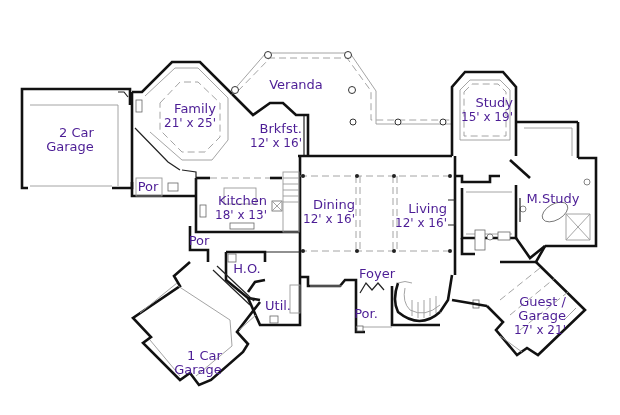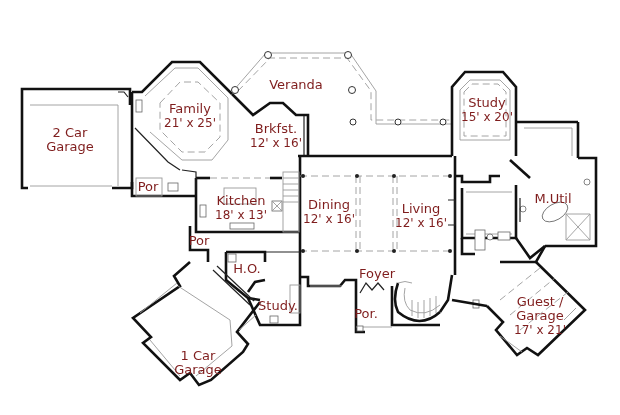--- a/index.html
+++ b/index.html
@@ -8,22 +8,22 @@
     .wall { fill: none; stroke: #111111; stroke-width: 2.6; stroke-linejoin: miter; }
     .wall-thin { fill: none; stroke: #222222; stroke-width: 1.2; }
     .inner { fill: none; stroke: #9a9a9a; stroke-width: 0.9; }
     .dash { fill: none; stroke: #9a9a9a; stroke-width: 0.9; stroke-dasharray: 7 4; }
     .post { fill: #ffffff; stroke: #333333; stroke-width: 1; }
     .dot { fill: #222222; }
     .fixture { fill: #ffffff; stroke: #666666; stroke-width: 0.8; }
     .room-label {
       position: absolute;
       font-family: "DejaVu Sans", sans-serif;
-      color: #7f1d1d;
-      text-align: center;
+      color: #4c1d95;
+      text-align: right;
       line-height: 14px;
       font-size: 12.5px;
       white-space: nowrap;
       transform: translate(-50%, 0);
     }
     .room-label .name { display: block; font-size: 13px; }
     .room-label .dim { display: block; font-size: 12px; }
   </style>
 </head>
 <body>
@@ -219,55 +219,55 @@
 </div>
 <div class="room-label" style="left:296px; top:78px;">
   <span class="name">Veranda</span>
 </div>
 <div class="room-label" style="left:276px; top:122px;">
   <span class="name">Brkfst.</span>
   <span class="dim">12' x 16'</span>
 </div>
 <div class="room-label" style="left:487px; top:96px;">
   <span class="name">Study</span>
-  <span class="dim">15' x 20'</span>
+  <span class="dim">15' x 19'</span>
 </div>
 <div class="room-label" style="left:241px; top:194px;">
   <span class="name">Kitchen</span>
   <span class="dim">18' x 13'</span>
 </div>
 <div class="room-label" style="left:329px; top:198px;">
   <span class="name">Dining</span>
   <span class="dim">12' x 16'</span>
 </div>
 <div class="room-label" style="left:421px; top:202px;">
   <span class="name">Living</span>
   <span class="dim">12' x 16'</span>
 </div>
 <div class="room-label" style="left:553px; top:192px;">
-  <span class="name">M.Util</span>
+  <span class="name">M.Study</span>
 </div>
 <div class="room-label" style="left:148px; top:180px;">
   <span class="name">Por</span>
 </div>
 <div class="room-label" style="left:199px; top:234px;">
   <span class="name">Por</span>
 </div>
 <div class="room-label" style="left:247px; top:262px;">
   <span class="name">H.O.</span>
 </div>
 <div class="room-label" style="left:377px; top:259px;margin-top:8px;">
   <span class="name">Foyer</span>
 </div>
 <div class="room-label" style="left:198px; top:305px;margin-top:44px;">
   <span class="name">1 Car</span>
   <span class="name">Garage</span>
 </div>
 <div class="room-label" style="left:278px; top:299px;">
-  <span class="name">Study.</span>
+  <span class="name">Util.</span>
 </div>
 <div class="room-label" style="left:366px; top:307px;">
   <span class="name">Por.</span>
 </div>
 <div class="room-label" style="left:540px; top:295px;">
   <span class="name">Guest /</span>
   <span class="name">Garage</span>
   <span class="dim">17' x 21'</span>
 </div>
 

